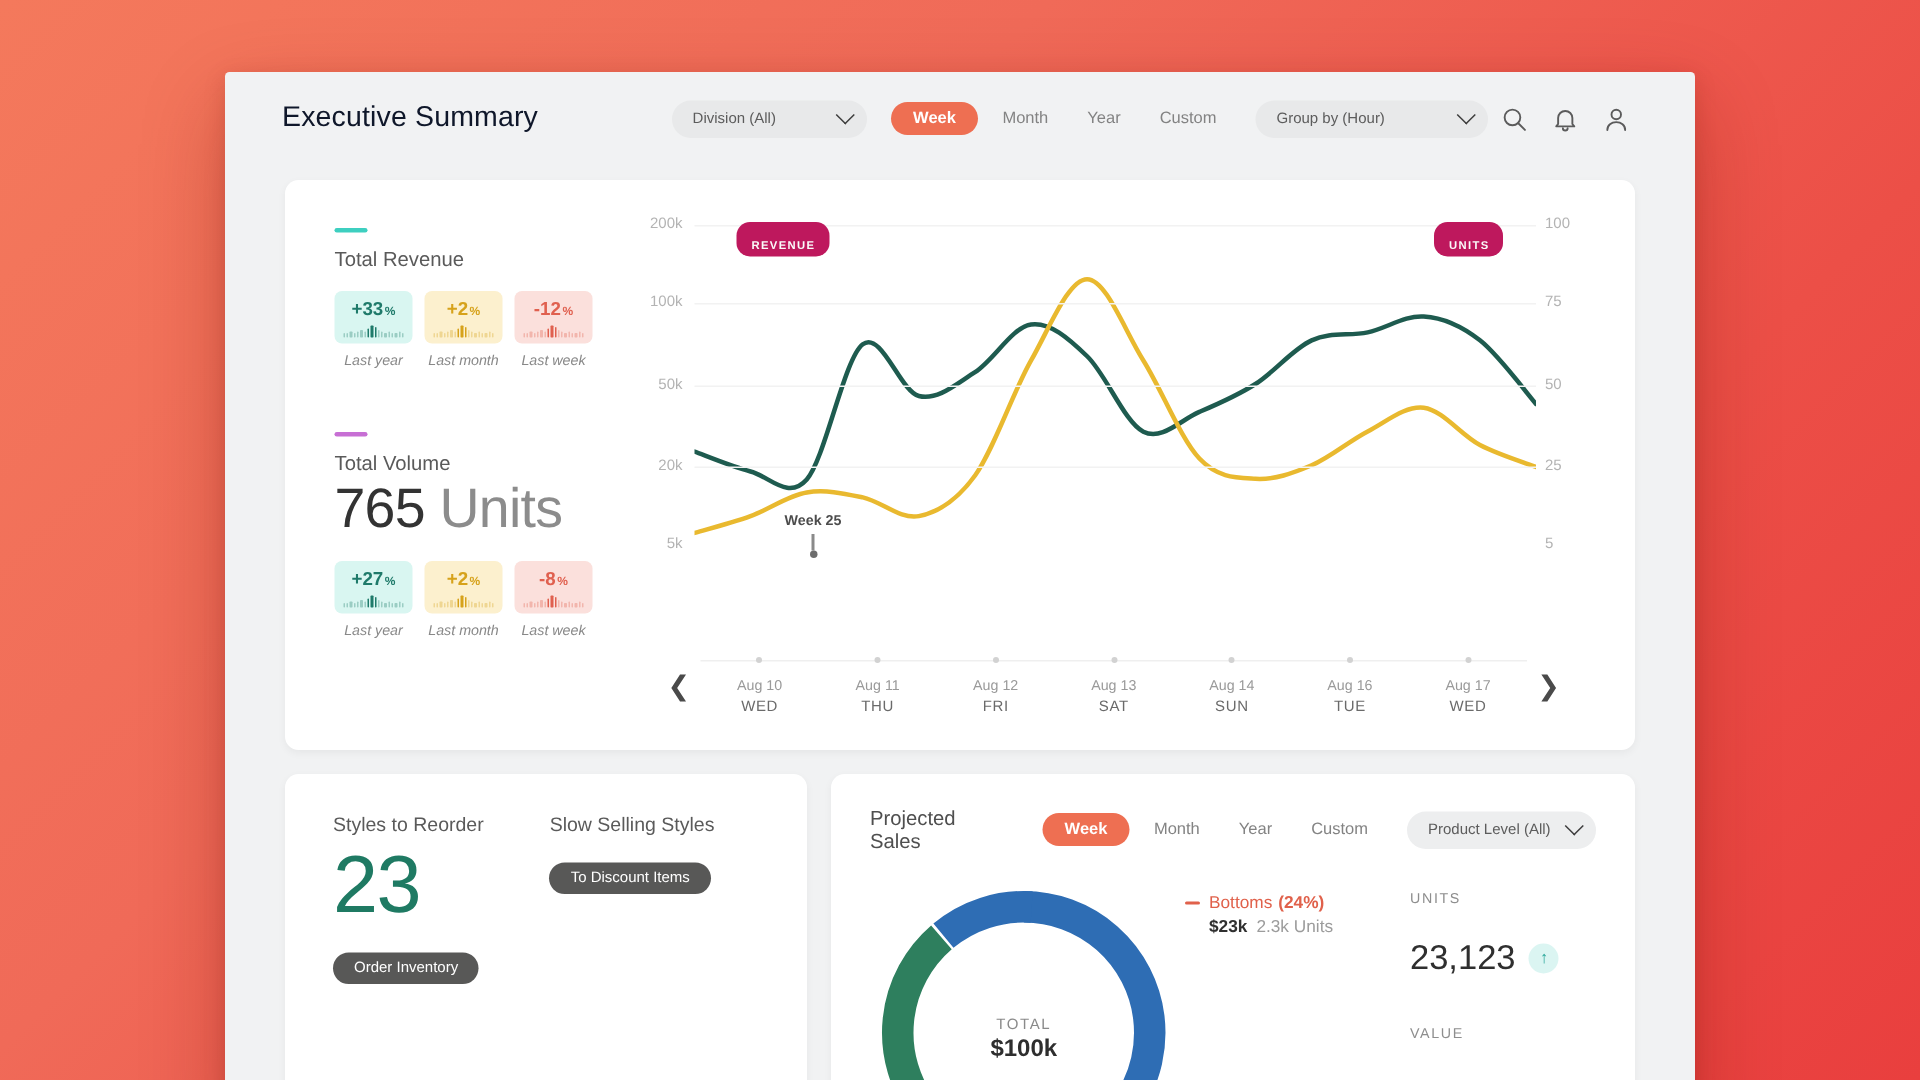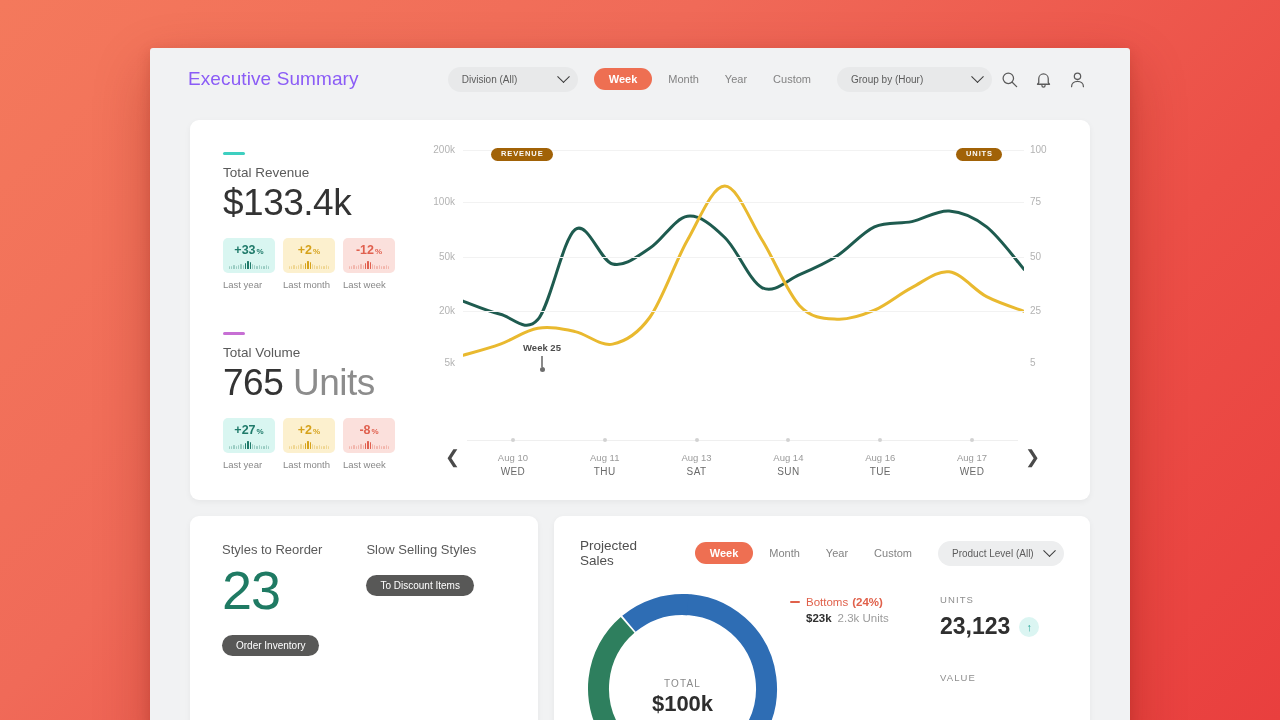--- a/index.html
+++ b/index.html
@@ -20,21 +20,21 @@
     box-shadow: 0 22px 55px rgba(120,20,10,.30), 0 4px 14px rgba(120,20,10,.18);
     overflow: hidden;
   }
 
   
   #topbar {
     height: 62px;
     display: flex; align-items: center;
     padding: 0 36px 0 38px;
   }
-  #page-title { font-size: 19px; color: #8b5cf6; font-weight: 400; letter-spacing: .1px; }
+  #page-title { font-size: 19px; color: #0f172a; font-weight: 400; letter-spacing: .1px; }
 
   .spacer { flex: 1; }
 
   .select-pill {
     background: #E8E9EA;
     border-radius: 14px;
     height: 25px;
     min-width: 130px;
     display: flex; align-items: center;
     padding: 0 10px 0 14px;
@@ -83,35 +83,35 @@
   .delta { width: 52px; }
   .delta-chip {
     border-radius: 5px; height: 35px;
     display: flex; flex-direction: column; align-items: center; justify-content: center;
     padding-top: 2px;
   }
   .delta-num { font-size: 12.5px; font-weight: 700; line-height: 1; }
   .delta-num .pct { font-size: 8px; font-weight: 600; margin-left: 1px; }
   .spark { display: flex; align-items: flex-end; gap: 1px; height: 8px; margin-top: 4px; }
   .spark i { width: 1.3px; display: block; border-radius: .5px; }
-  .delta-cap { font-size: 9.5px; color: #888; margin-top: 6px; }
+  .delta-cap { font-size: 9.5px; color: #888; text-align: center; margin-top: 6px; font-style: italic; }
 
   
   #chart-area { flex: 1; position: relative; padding-left: 10px; }
   #plot { position: absolute; left: 40px; right: 38px; top: 8px; height: 220px; }
   .gridline { position: absolute; left: 0; right: 0; height: 1px; background: #F2F2F2; }
   .ytick { position: absolute; font-size: 10px; color: #B3B3B3; }
   .ytick.left { left: 0; text-align: right; width: 34px; }
   .ytick.right { right: 0; text-align: left; width: 34px; }
 
   .axis-pill {
     position: absolute;
-    background: #a16207; color: #FAFAFA;
+    background: #be185d; color: #FAFAFA;
     font-size: 7.5px; font-weight: 700; letter-spacing: .9px;
-    border-radius: 9px; padding: 1px 9px 3px 10px;
+    border-radius: 9px; padding: 11px 9px 3px 10px;
   }
 
   #week-marker { position: absolute; text-align: center; width: 70px; }
   #week-marker .wl { font-size: 9.5px; color: #4C4C4C; font-weight: 600; }
   #week-marker .stem { width: 1.6px; height: 11px; background: #8A8A8A; margin: 3px auto 0; }
   #week-marker .dot { width: 5px; height: 5px; border-radius: 50%; background: #6D6D6D; margin: 0 auto; }
 
   #xaxis { position: absolute; left: 28px; right: 28px; bottom: 6px; height: 60px; }
   .axis-line { position: absolute; left: 16px; right: 16px; top: 22px; height: 1px; background: #EFEFEF; }
   .dayticks { position: absolute; left: 16px; right: 16px; top: 0; display: flex; }
@@ -139,36 +139,36 @@
 
   #sales-card { flex: 1; height: 230px; padding: 22px 26px 0 26px; }
   .sales-head { display: flex; align-items: center; }
   .sales-title { font-size: 13.5px; color: #4F4F4F; }
   .sales-body { display: flex; margin-top: 18px; }
 
   .donut-wrap { width: 210px; position: relative; flex: none; }
   .donut { width: 205px; height: 205px; position: relative; }
   .donut-center { position: absolute; left: 0; right: 0; top: 92px; text-align: center; }
   .donut-center .tl { font-size: 10px; color: #8A8A8A; letter-spacing: 1.1px; }
-  .donut-center .tv { font-size: 22px; color: #2E2E2E; font-weight: 600; margin-top: 2px; }
+  .donut-center .tv { font-size: 16px; color: #2E2E2E; font-weight: 600; margin-top: 2px; }
 
   .legend { width: 150px; padding-top: 10px; flex: none; }
   .legend-item + .legend-item { margin-top: 38px; }
   .legend-row1 { display: flex; align-items: center; font-size: 11.5px; }
   .dash { width: 10px; height: 2.5px; border-radius: 2px; margin-right: 6px; flex: none; }
   .legend-name { margin-right: 4px; }
   .legend-pct { font-weight: 700; }
   .legend-row2 { margin-left: 16px; margin-top: 4px; font-size: 11.5px; }
   .legend-row2 b { color: #303030; }
   .legend-row2 span { color: #9C9C9C; margin-left: 6px; }
 
   .kpis { padding-top: 8px; }
   .kpi + .kpi { margin-top: 32px; }
   .kpi-label { font-size: 9.5px; color: #8E8E8E; letter-spacing: 1.1px; }
-  .kpi-value { font-size: 23px; color: #2F2F2F; font-weight: 700; margin-top: 8px; display: flex; align-items: center; justify-content: space-between; }
+  .kpi-value { font-size: 23px; color: #2F2F2F; font-weight: 400; margin-top: 20px; display: flex; align-items: center; justify-content: space-between; }
   .kpi-badge {
     width: 20px; height: 20px; border-radius: 50%;
     background: #DBF5F2; color: #2AA79B;
     font-size: 11px; display: flex; align-items: center; justify-content: center;
     margin-left: 9px;
   }
 </style>
 </head>
 <body>
 
@@ -215,23 +215,20 @@
     </div>
   </div>
 
   <div id="main-card" class="card">
 
     <div id="metrics">
 
       <div class="metric-block">
         <div class="metric-rule" id="rule0" style="background: rgb(62, 207, 192);"></div>
         <div class="metric-label">Total Revenue</div>
-        <div class="metric-value">
-          <span>$133.4k</span><span class="unit"></span>
-        </div>
         <div class="deltas">
           <div class="delta">
             <div class="delta-chip" id="c00" style="background: rgb(217, 246, 241);">
               <div class="delta-num" id="n00" style="color: rgb(31, 122, 106);"><span>+33</span><span class="pct">%</span></div>
               <div class="spark" id="s00">
                   <i style="height: 3px; background: rgba(31, 122, 106, 0.333);"></i>
                   <i style="height: 3px; background: rgba(31, 122, 106, 0.333);"></i>
                   <i style="height: 4px; background: rgba(31, 122, 106, 0.333);"></i>
                   <i style="height: 3px; background: rgba(31, 122, 106, 0.333);"></i>
                   <i style="height: 4px; background: rgba(31, 122, 106, 0.333);"></i>
@@ -420,20 +417,25 @@
         <div class="dayticks" id="dayticks">
             <div class="day">
               <div class="pt"></div>
               <div class="d1">Aug 10</div>
               <div class="d2">WED</div>
             </div>
             <div class="day">
               <div class="pt"></div>
               <div class="d1">Aug 11</div>
               <div class="d2">THU</div>
+            </div>
+            <div class="day">
+              <div class="pt"></div>
+              <div class="d1">Aug 12</div>
+              <div class="d2">FRI</div>
             </div>
             <div class="day">
               <div class="pt"></div>
               <div class="d1">Aug 13</div>
               <div class="d2">SAT</div>
             </div>
             <div class="day">
               <div class="pt"></div>
               <div class="d1">Aug 14</div>
               <div class="d2">SUN</div>

